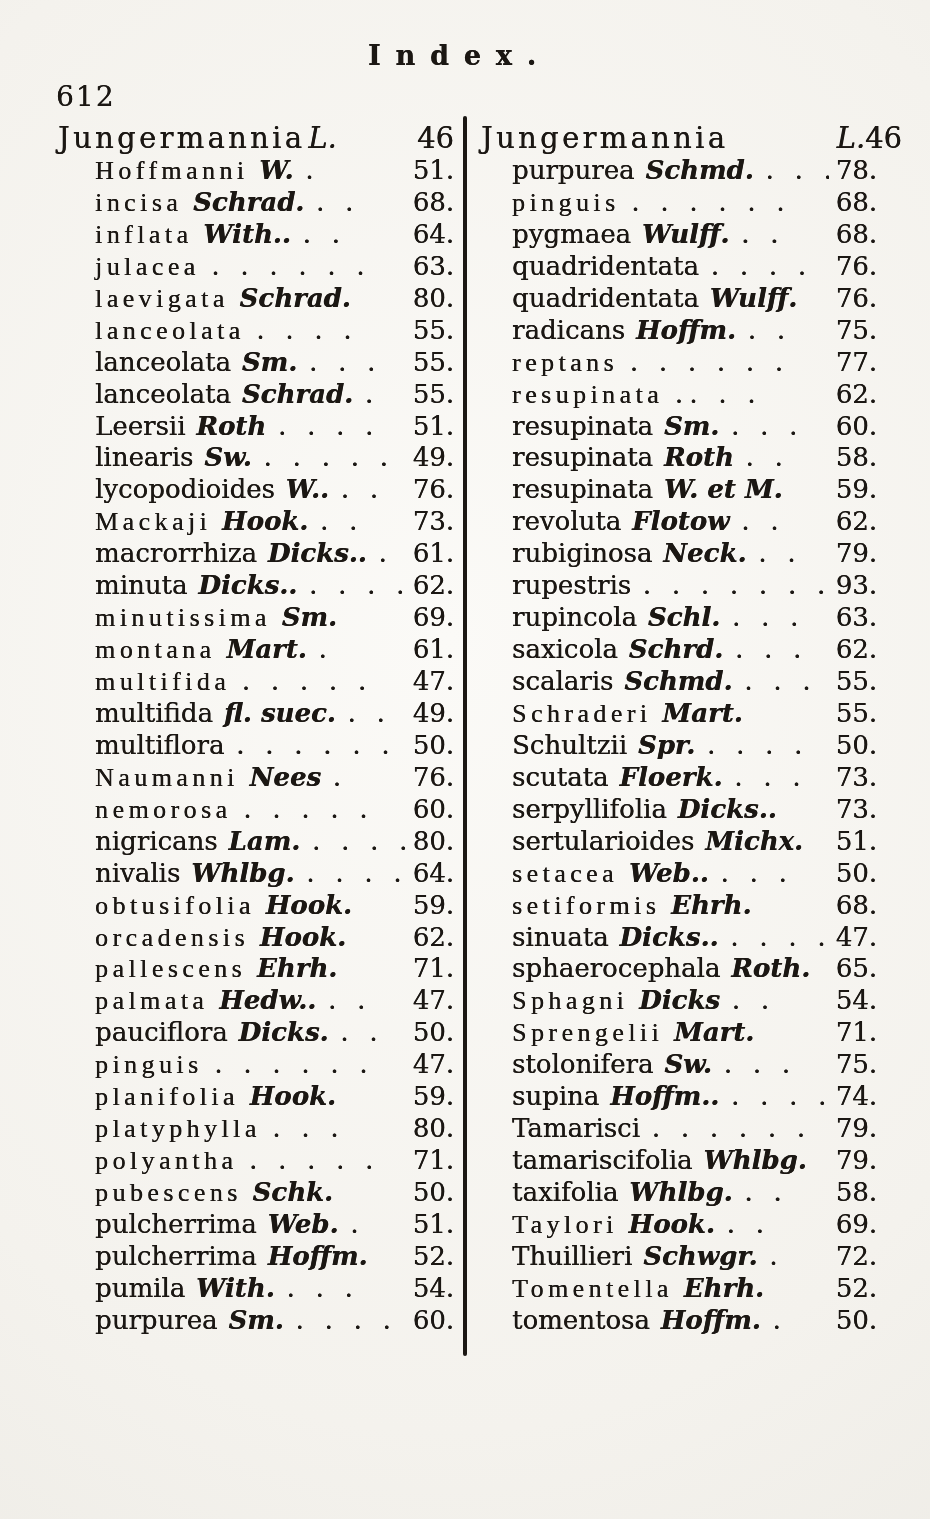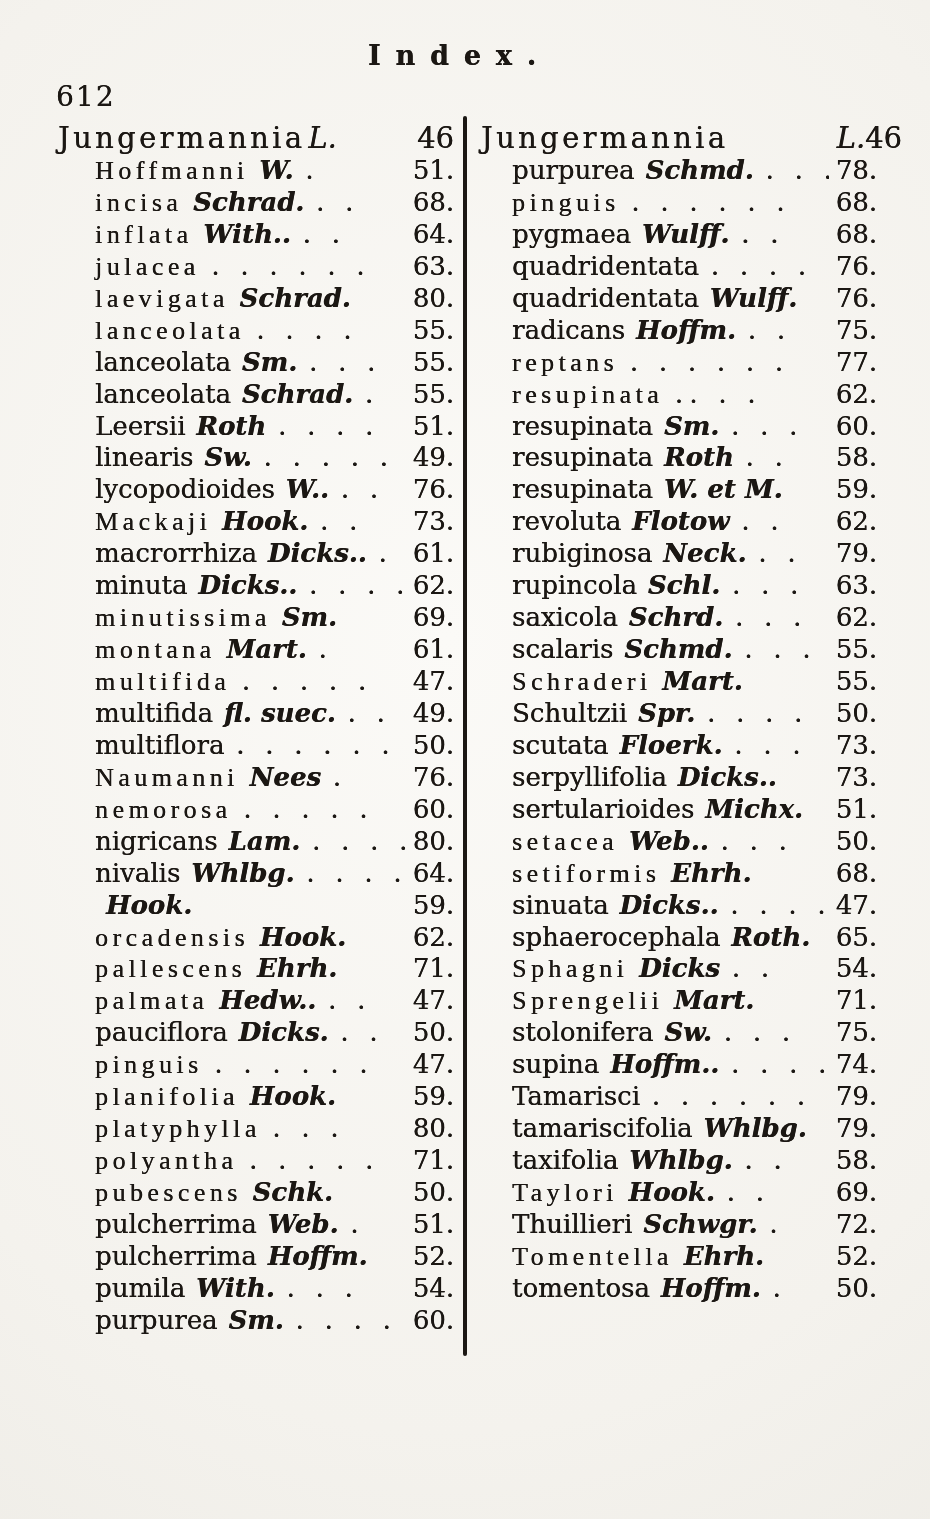--- a/index.html
+++ b/index.html
@@ -217,20 +217,21 @@
     <span class="d">. . . .</span>
     <span class="p">80.</span>
   </div>
         <div class="row">
     <span class="n">nivalis</span>
     <span class="a">Whlbg.</span>
     <span class="d">. . . .</span>
     <span class="p">64.</span>
   </div>
         <div class="row">
+    <span class="n sp">obtusifolia</span>
     <span class="a">Hook.</span>
     <span class="d"></span>
     <span class="p">59.</span>
   </div>
         <div class="row">
     <span class="n sp">orcadensis</span>
     <span class="a">Hook.</span>
     <span class="d"></span>
     <span class="p">62.</span>
   </div>
@@ -389,20 +390,26 @@
     <span class="d">. .</span>
     <span class="p">62.</span>
   </div>
         <div class="row">
     <span class="n">rubiginosa</span>
     <span class="a">Neck.</span>
     <span class="d">. .</span>
     <span class="p">79.</span>
   </div>
         <div class="row">
+    <span class="n">rupestris</span>
+
+    <span class="d">. . . . . . .</span>
+    <span class="p">93.</span>
+  </div>
+        <div class="row">
     <span class="n">rupincola</span>
     <span class="a">Schl.</span>
     <span class="d">. . .</span>
     <span class="p">63.</span>
   </div>
         <div class="row">
     <span class="n">saxicola</span>
     <span class="a">Schrd.</span>
     <span class="d">. . .</span>
     <span class="p">62.</span>

